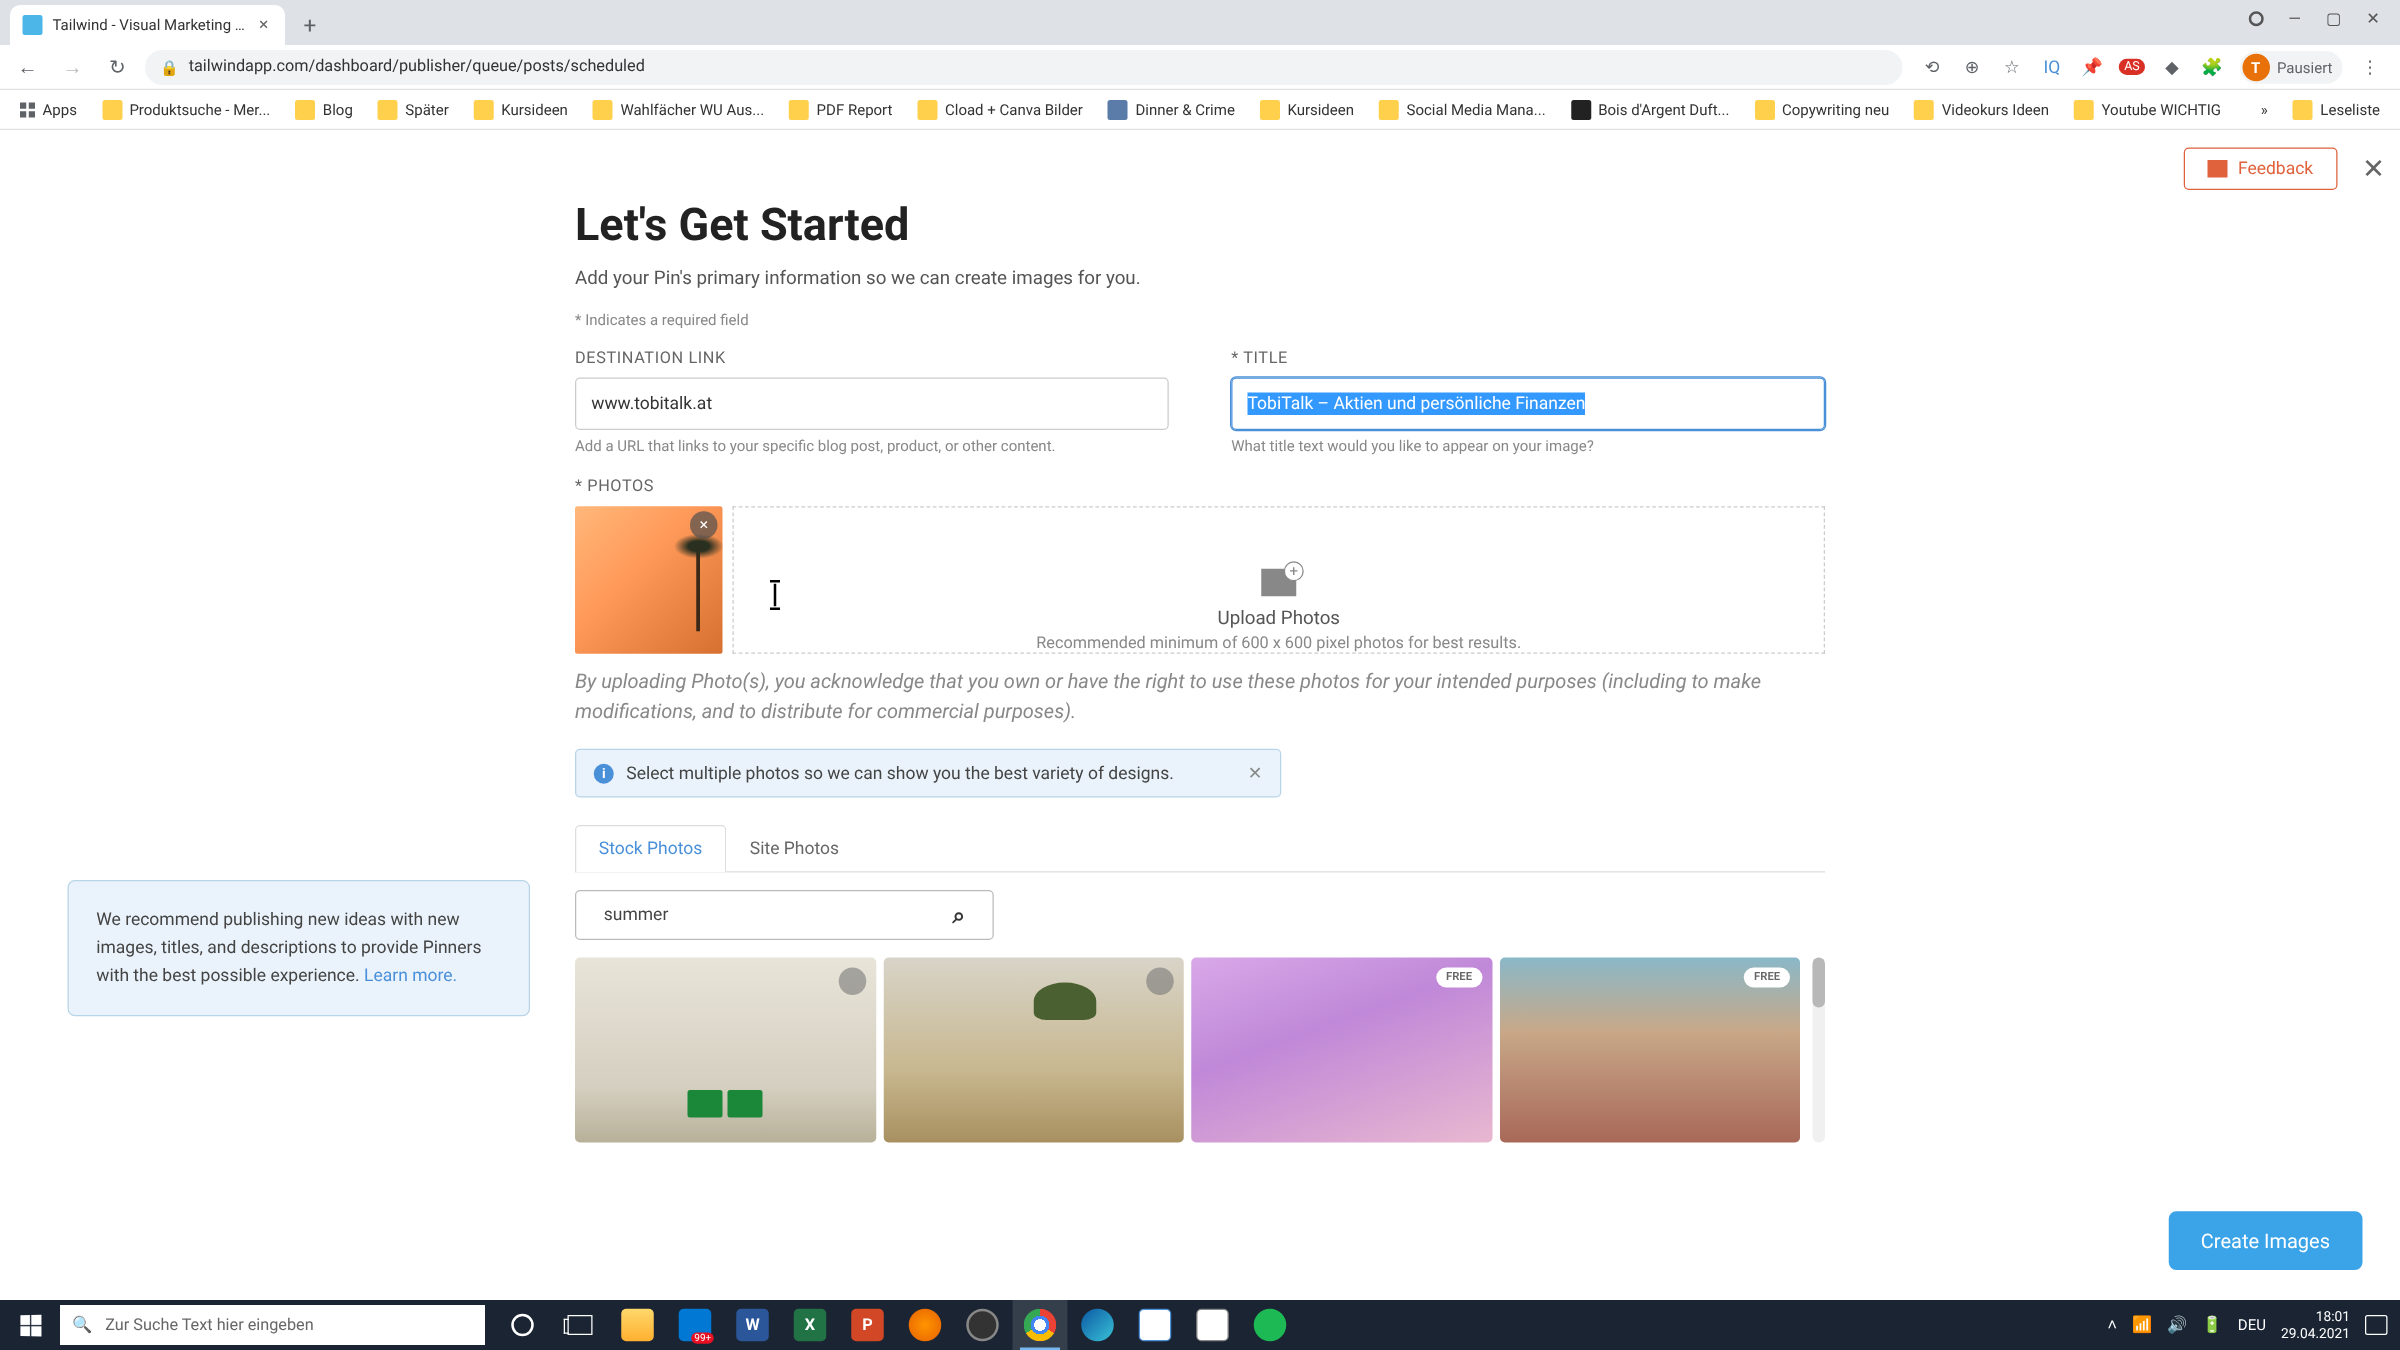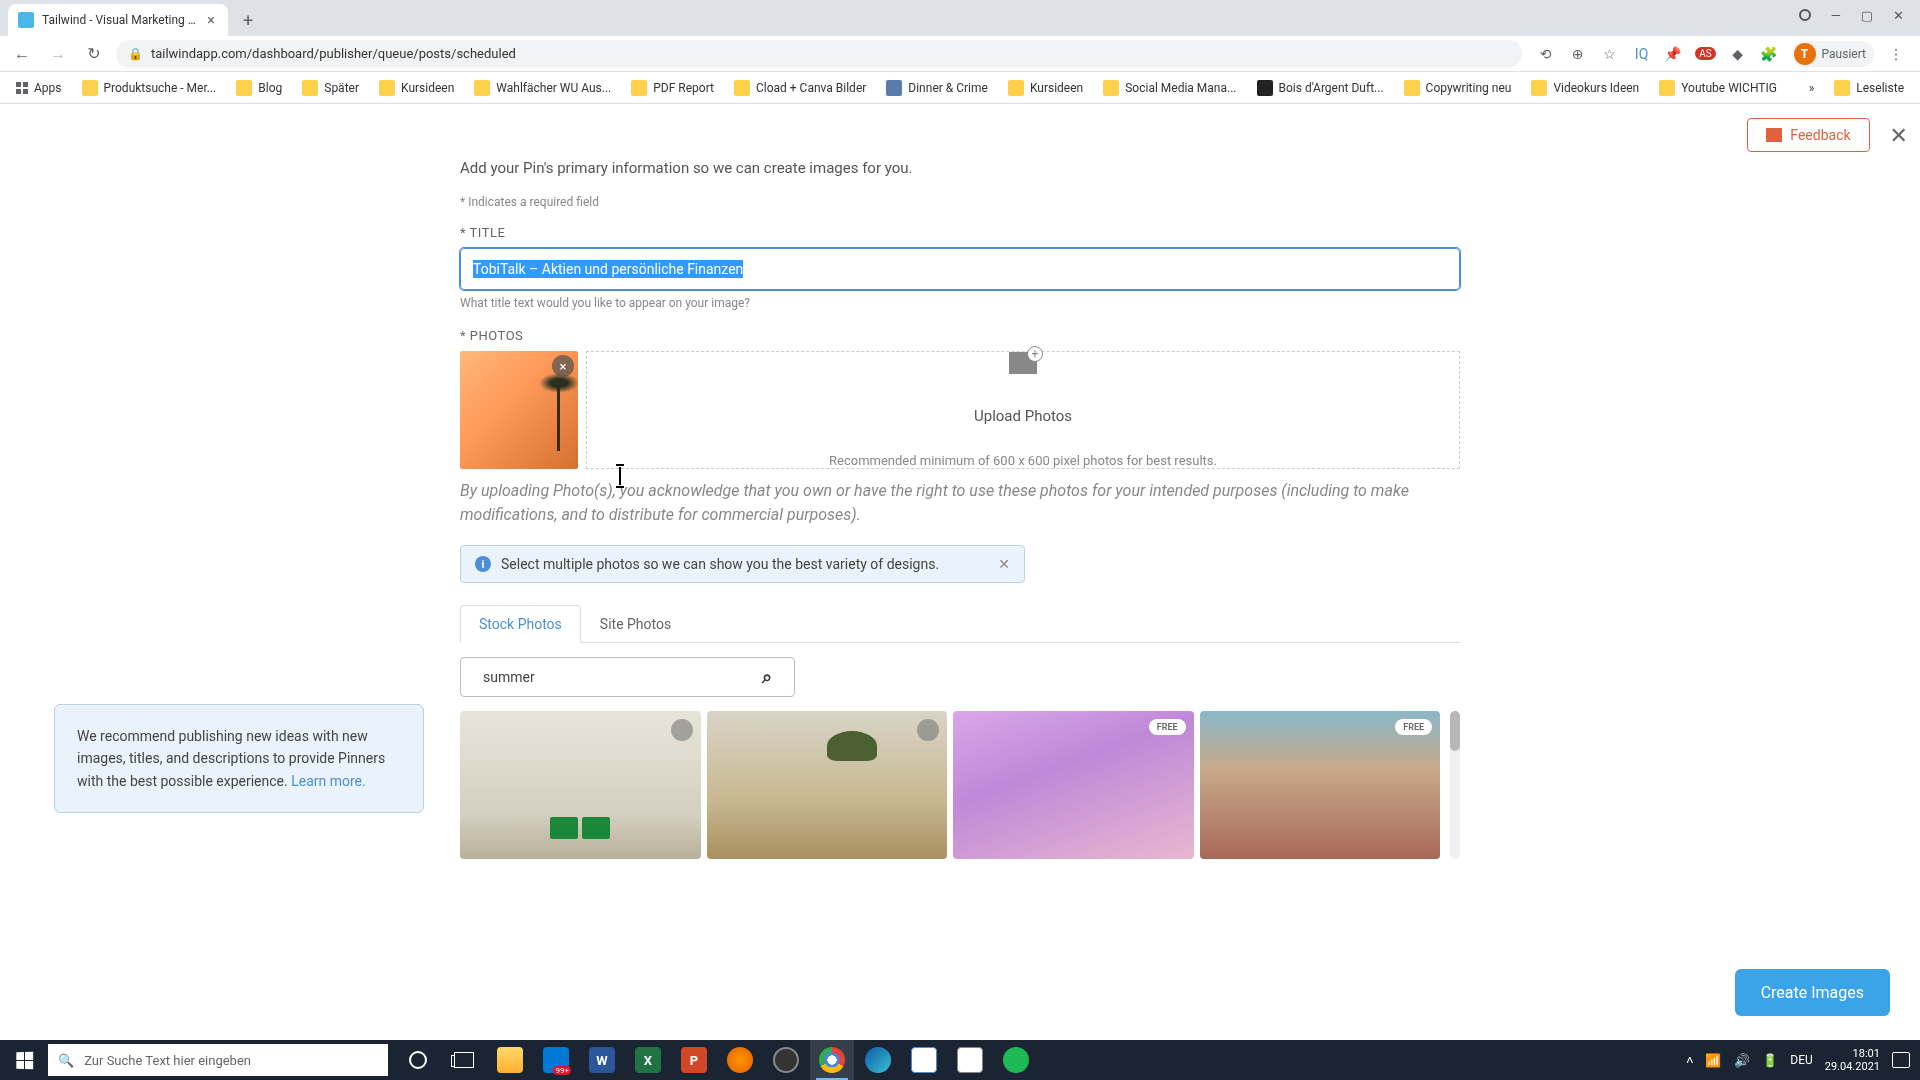--- a/index.html
+++ b/index.html
@@ -56,21 +56,21 @@
 .text-input.focused{ border:1px solid #4a90d9; box-shadow:0 0 0 1px #4a90d9;}
 .selected-text{ background:#3399ff; color:#fff; padding:1px 0;}
 .field-hint{ font-size:12px; color:#888; margin-top:6px;}
 
 .photos-section{ margin-top:18px;}
 .photo-row{ display:flex; gap:0; margin-top:8px;}
 .photo-thumb{ width:118px; height:118px; background:linear-gradient(135deg,#ffb87a 0%,#ff9a5a 40%,#d67030 100%); position:relative; border-radius:2px;}
 .palm{ position:absolute; right:18px; top:30px; width:3px; height:70px; background:#3a2818;}
 .palm::before{content:''; position:absolute; top:-8px; left:-18px; width:40px; height:20px; background:radial-gradient(ellipse at center,#2a3020 30%,transparent 70%);}
 .thumb-x{ position:absolute; top:4px; right:4px; width:22px; height:22px; background:rgba(80,80,80,0.7); border-radius:50%; color:#fff; display:flex; align-items:center; justify-content:center; font-size:13px;}
-.upload-zone{ flex:1; border:1px dashed #ccc; margin-left:8px; display:flex; flex-direction:column; align-items:center; justify-content:space-between; color:#777;}
+.upload-zone{ flex:1; border:1px dashed #ccc; margin-left:8px; display:flex; flex-direction:column; align-items:center; justify-content:flex-end; color:#777;}
 .upload-ic{ width:28px; height:22px; background:#888; position:relative; margin-bottom:8px;}
 .upload-ic::after{content:'+'; position:absolute; top:-6px; right:-6px; background:#fff; color:#888; width:14px; height:14px; border-radius:50%; font-size:12px; display:flex; align-items:center; justify-content:center; border:1px solid #888;}
 .upload-title{ font-size:15px; color:#555; margin-bottom:4px;}
 .upload-hint{ font-size:13px; color:#888;}
 .disclaimer{ font-size:16px; color:#888; font-style:italic; margin-top:10px; line-height:1.5;}
 
 .info-banner{ margin-top:18px; background:#eaf3fb; border:1px solid #b8d4e8; border-radius:4px; padding:10px 14px; display:flex; align-items:center; gap:10px; font-size:14px; color:#444; width:565px;}
 .info-ic{ width:16px; height:16px; background:#4a90d9; border-radius:50%; color:#fff; display:flex; align-items:center; justify-content:center; font-size:11px; font-weight:bold;}
 .banner-x{ color:#888; margin-left:auto; font-size:14px;}
 
@@ -251,24 +251,30 @@
   <div class="page">
     <div class="top-actions">
       <button class="feedback-btn">
         <div class="feedback-ic"></div>
         <span>Feedback</span>
       </button>
       <div class="close-page">✕</div>
     </div>
 
     <div class="content">
+      <h1>Let's Get Started</h1>
       <div class="subtitle">Add your Pin's primary information so we can create images for you.</div>
       <div class="req-note">* Indicates a required field</div>
 
       <div class="form-row">
+        <div class="form-col">
+          <div class="field-label">DESTINATION LINK</div>
+          <input class="text-input" value="www.tobitalk.at" style="">
+          <div class="field-hint">Add a URL that links to your specific blog post, product, or other content.</div>
+        </div>
         <div class="form-col">
           <div class="field-label">* TITLE</div>
           <div class="text-input focused" style="display:flex;align-items:center;">
             <span class="selected-text">TobiTalk – Aktien und persönliche Finanzen</span>
           </div>
           <div class="field-hint">What title text would you like to appear on your image?</div>
         </div>
       </div>
 
       <div class="photos-section">

